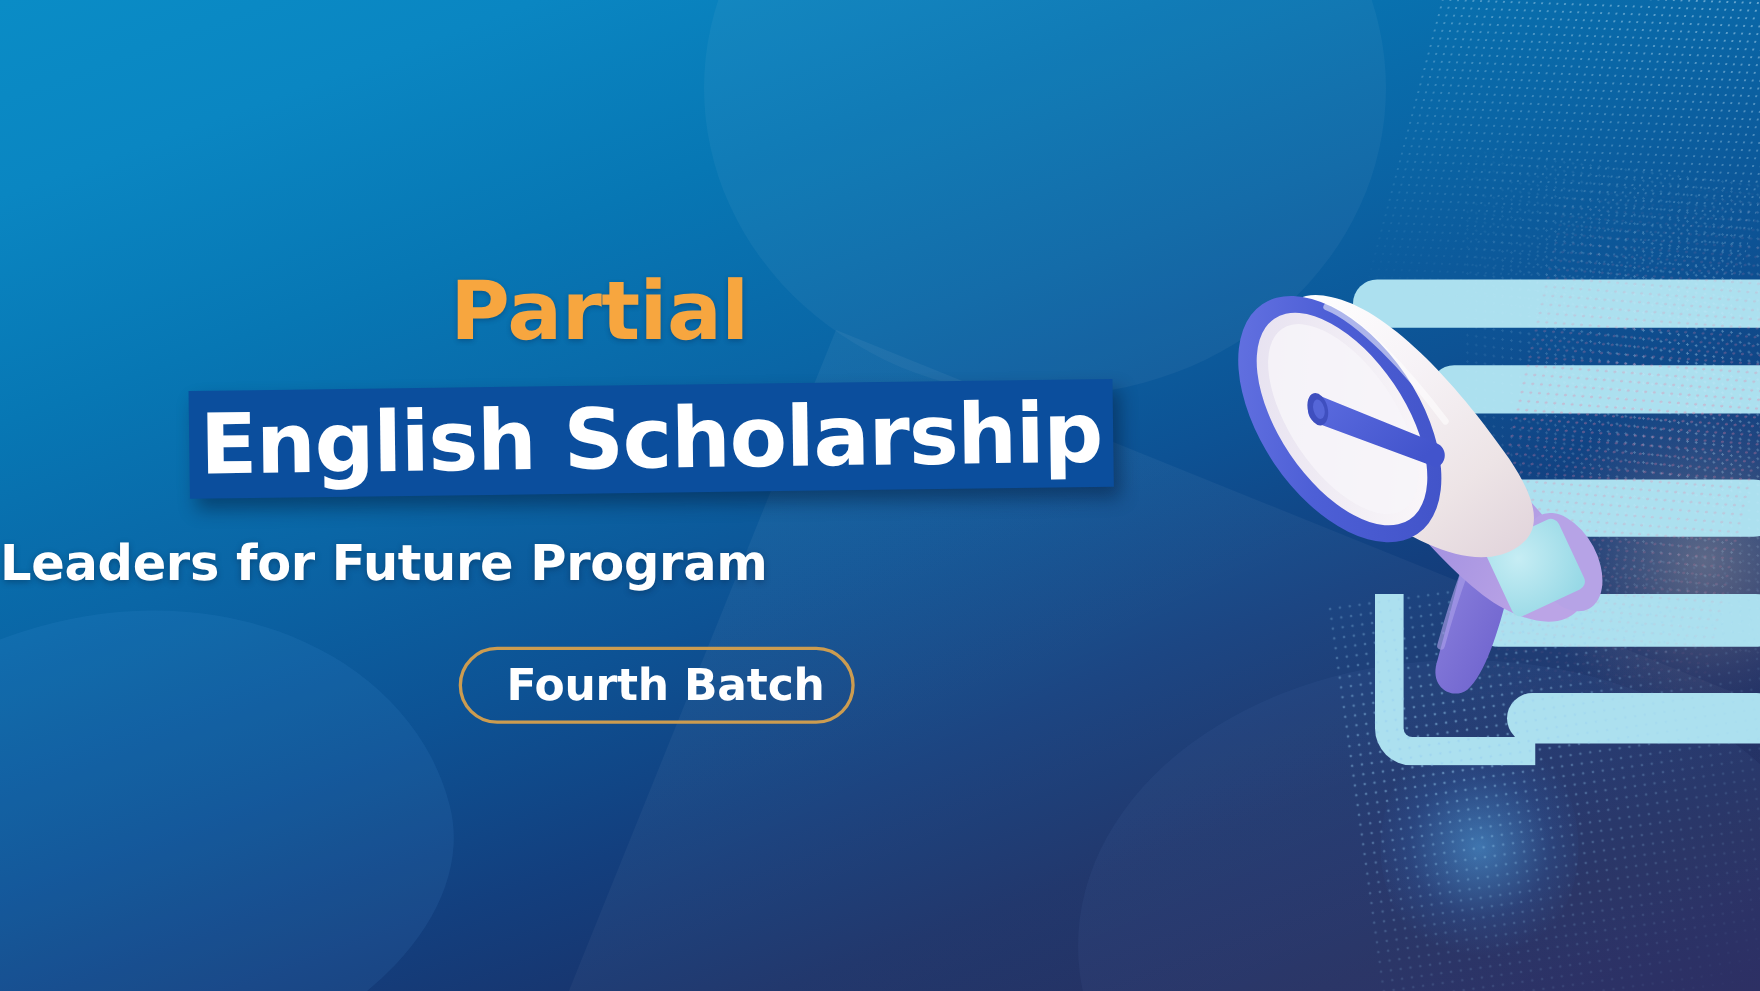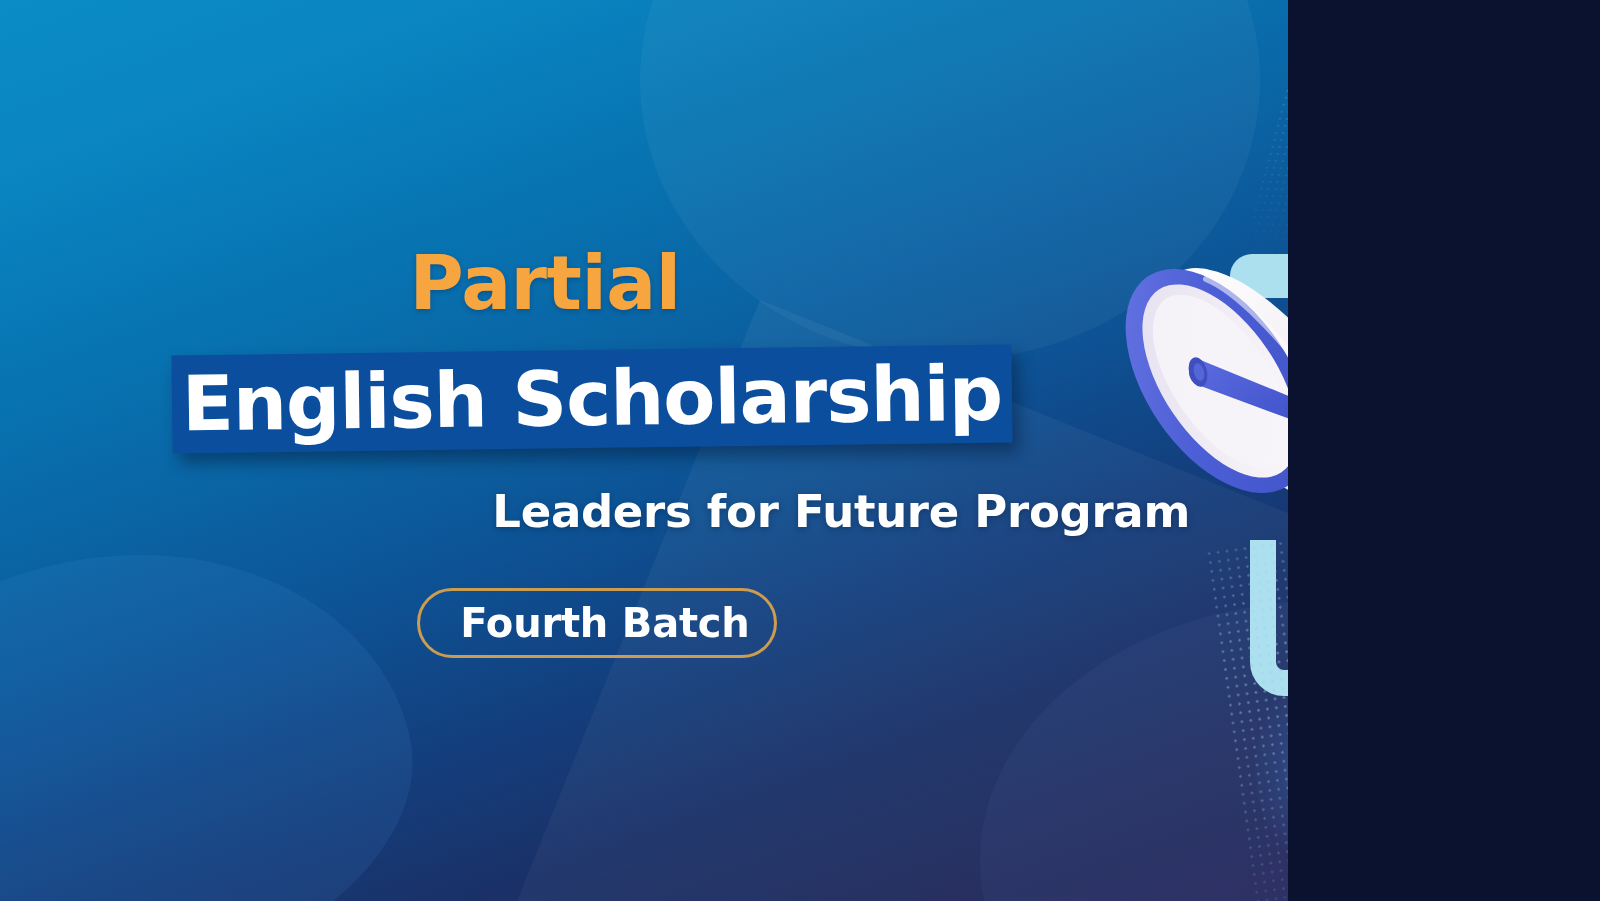--- a/index.html
+++ b/index.html
@@ -2,21 +2,21 @@
 <html><head>
 <meta charset="utf-8">
 <style>
   html, body {
     margin: 0;
     padding: 0;
     background: #0b1230;
   }
   #banner {
     position: relative;
-    width: 1288px;
+    width: 1600px;
     height: 901px;
     overflow: hidden;
     font-family: "DejaVu Sans", "Liberation Sans", sans-serif;
     background:
       linear-gradient(160deg,
         #0a8cc6 0%,
         #0a86c2 12%,
         #0777b4 26%,
         #0a66a6 40%,
         #0d5294 54%,
@@ -178,21 +178,21 @@
     font-size: 76px;
     font-weight: 700;
     color: #ffffff;
     letter-spacing: -1px;
     white-space: nowrap;
   }
   .subtitle {
     position: absolute;
     left: 0; top: 489px;
     width: 1190px;
-    text-align: right;
+    text-align: left;
     font-size: 45px;
     font-weight: 700;
     color: #ffffff;
     letter-spacing: -0.3px;
     line-height: 1;
     text-shadow: 0 2px 6px rgba(4,22,52,0.35);
   }
   .badge {
     position: absolute;
     left: 417px; top: 588px;

